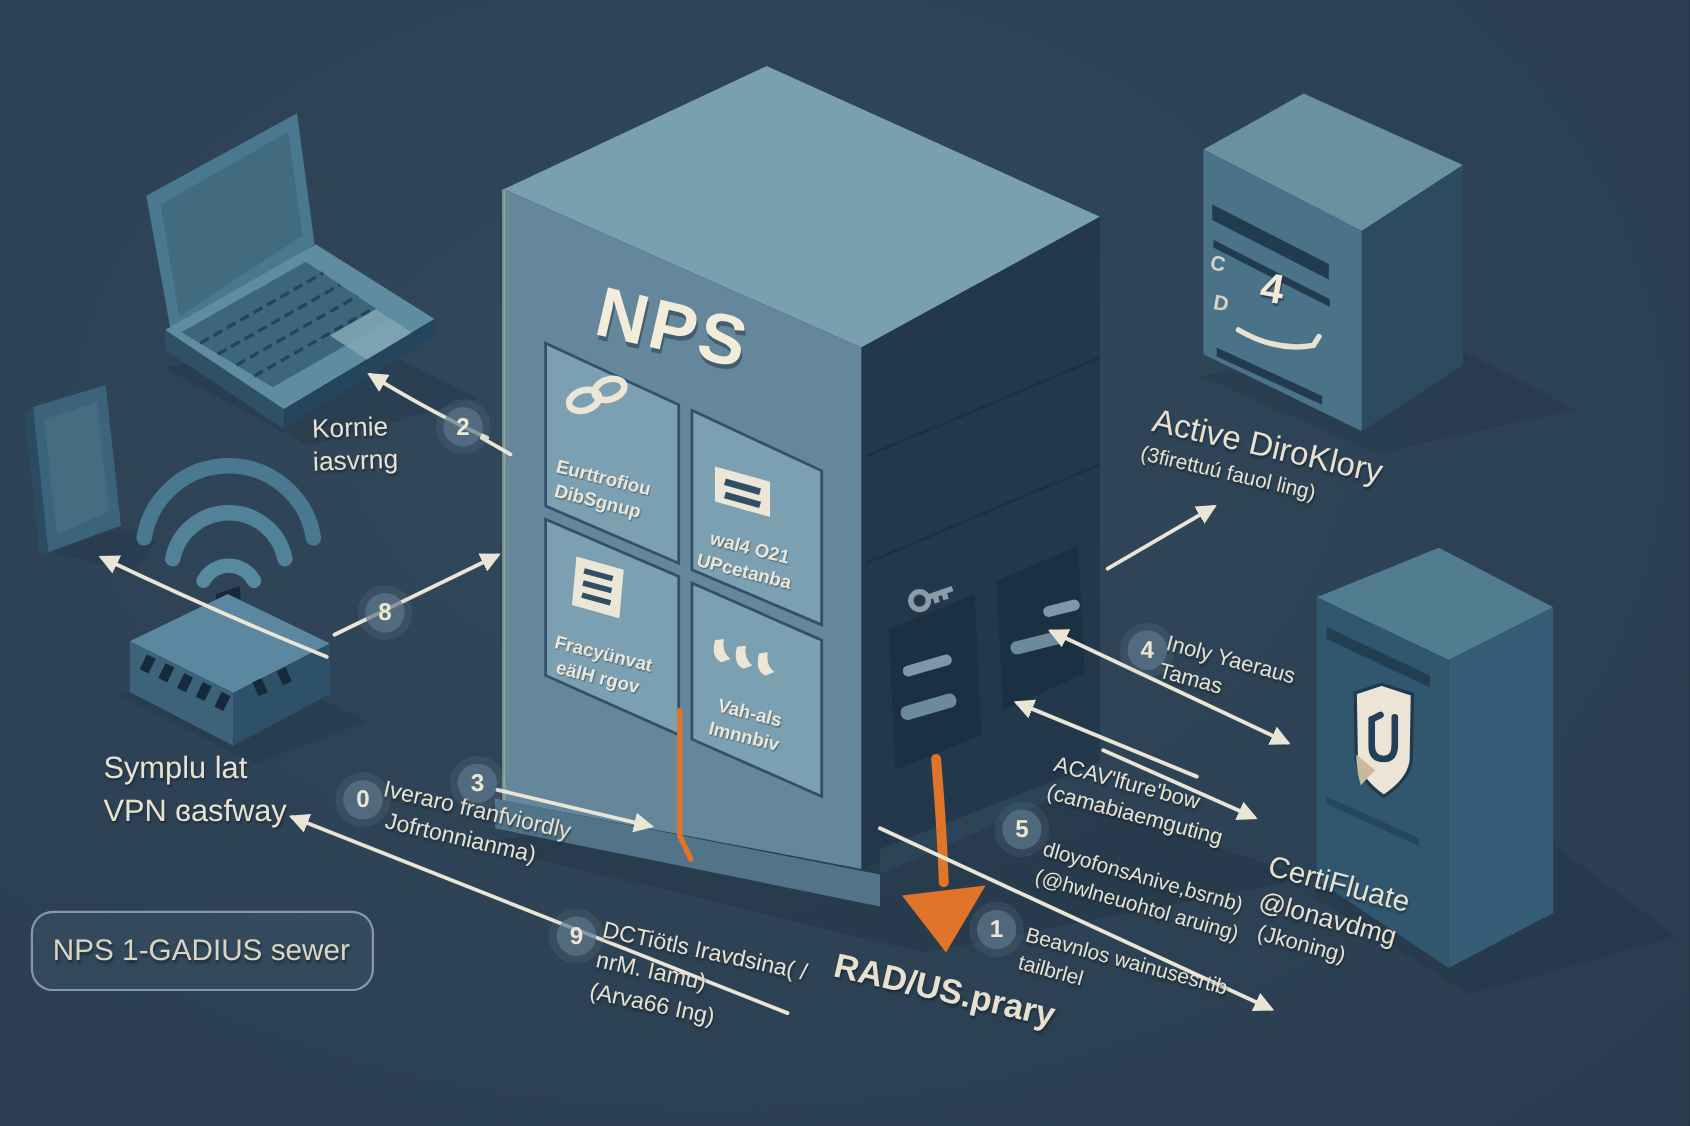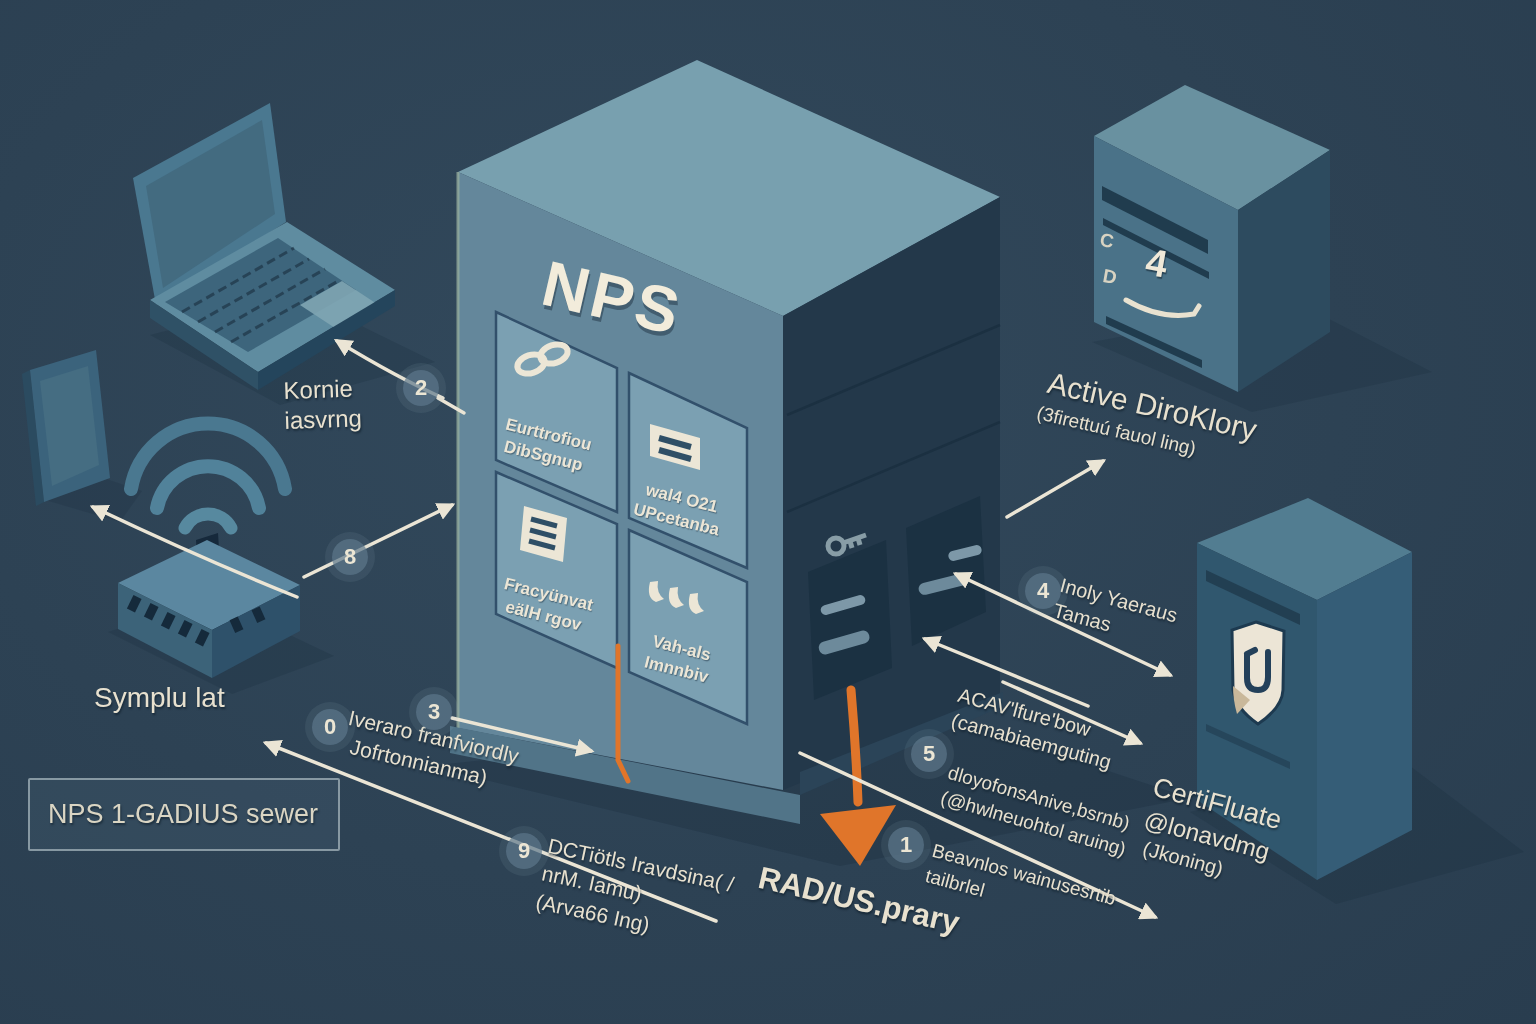--- a/index.html
+++ b/index.html
@@ -30,22 +30,22 @@
              transform:rotate(14deg);transform-origin:0 0;line-height:1.3;color:#ece6d6;
              text-shadow:1px 1px 1px rgba(30,50,66,.5);}
   #pl1{left:494px;top:410px;width:118px;}
   #pl2{left:628px;top:474px;width:116px;}
   #pl3{left:494px;top:570px;width:118px;}
   #pl4{left:628px;top:624px;width:116px;}
   #ad-number{position:absolute;left:1146px;top:242px;z-index:3;font-size:38px;font-weight:bold;
              color:#f0e9d8;transform:rotate(10deg);text-shadow:1px 2px 1px rgba(20,38,52,.6);}
   .ad-glyph{position:absolute;z-index:3;font-size:19px;font-weight:bold;color:#d8d3c2;transform:rotate(10deg);}
   #ad-g1{left:1100px;top:230px;} #ad-g2{left:1103px;top:266px;}
-  #legend{position:absolute;left:28px;top:778px;width:272px;z-index:3;
-          border:2px solid rgba(205,218,220,.55);border-radius:2px;
+  #legend{position:absolute;left:28px;top:828px;width:272px;z-index:3;
+          border:2px solid rgba(205,218,220,.55);border-radius:20px;
           background:rgba(74,100,118,.26);padding:14px 18px;}
   #legend div{font-size:27px;line-height:1.5;color:#dad5c3;text-shadow:1px 2px 2px rgba(14,28,40,.6);}
   .marker{position:absolute;width:36px;height:36px;border-radius:50%;z-index:4;
           background:rgba(96,122,141,.72);color:#ece6d4;display:flex;align-items:center;
           justify-content:center;font-size:22px;font-weight:bold;
           box-shadow:0 0 0 7px rgba(160,185,200,.10);}
   #m2{left:403px;top:370px;} #m8{left:332px;top:539px;} #m3{left:416px;top:694px;}
   #m0{left:312px;top:709px;} #m9{left:506px;top:833px;} #m4{left:1025px;top:573px;}
   #m5{left:911px;top:736px;} #m1{left:888px;top:827px;}
 </style>
@@ -230,20 +230,21 @@
   <div>Imnnbiv</div>
 </div>
 
 <div class="lbl" id="lbl-client">
   <div>Kornie</div>
   <div>iasvrng</div>
 </div>
 
 <div class="lbl" id="lbl-vpn">
   <div>Symplu lat</div>
+  <div>VPN ɞasfway</div>
 </div>
 
 <div class="lbl" id="lbl-ad">
   <div>Active DiroKlory</div>
   <div class="sub">(3firettuú fauol ling)</div>
 </div>
 
 <div id="ad-number">4</div>
 <div class="ad-glyph" id="ad-g1">C</div>
 <div class="ad-glyph" id="ad-g2">D</div>

